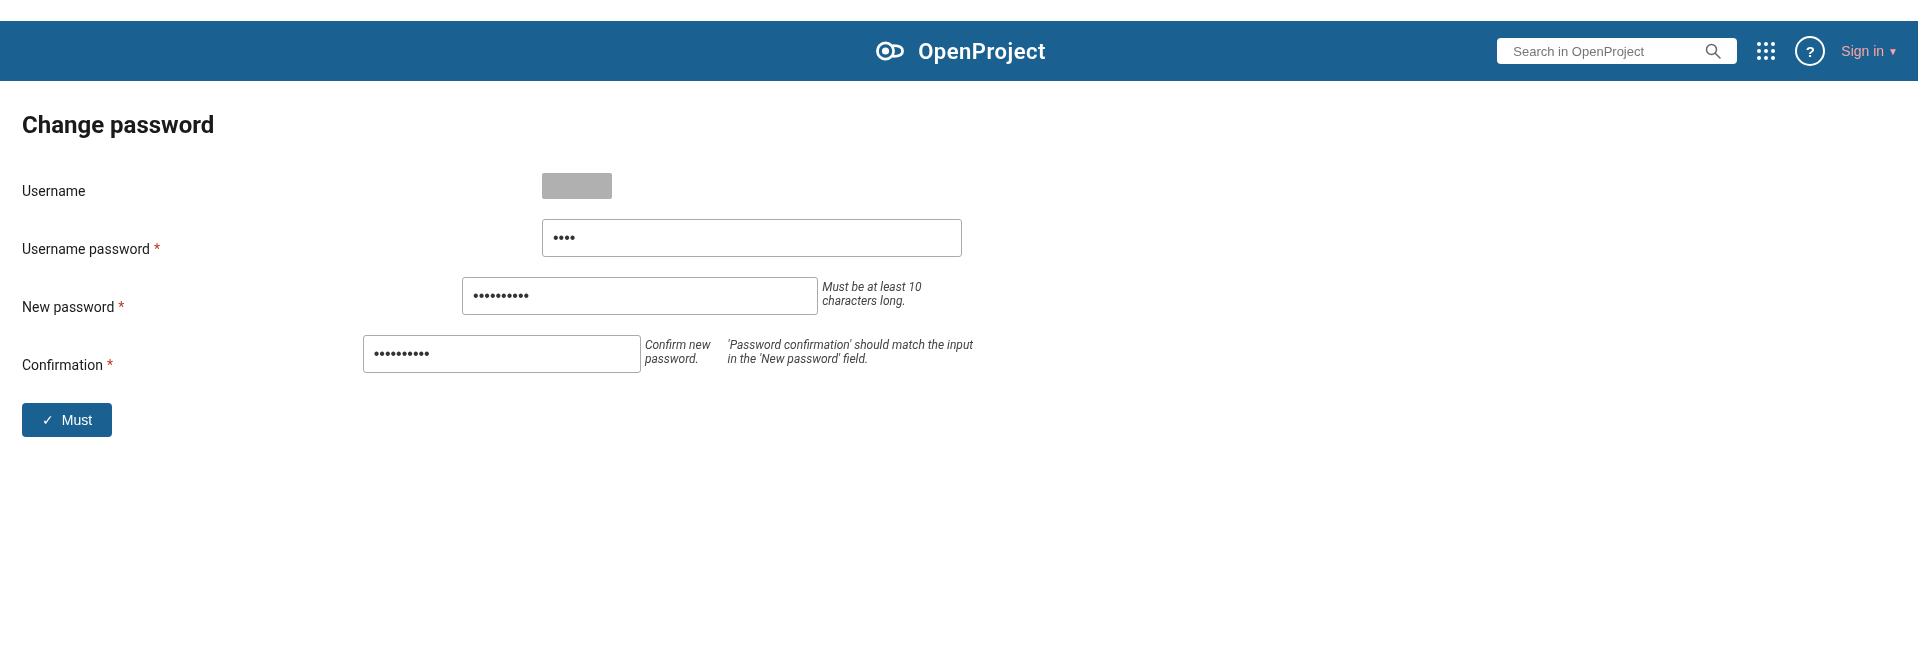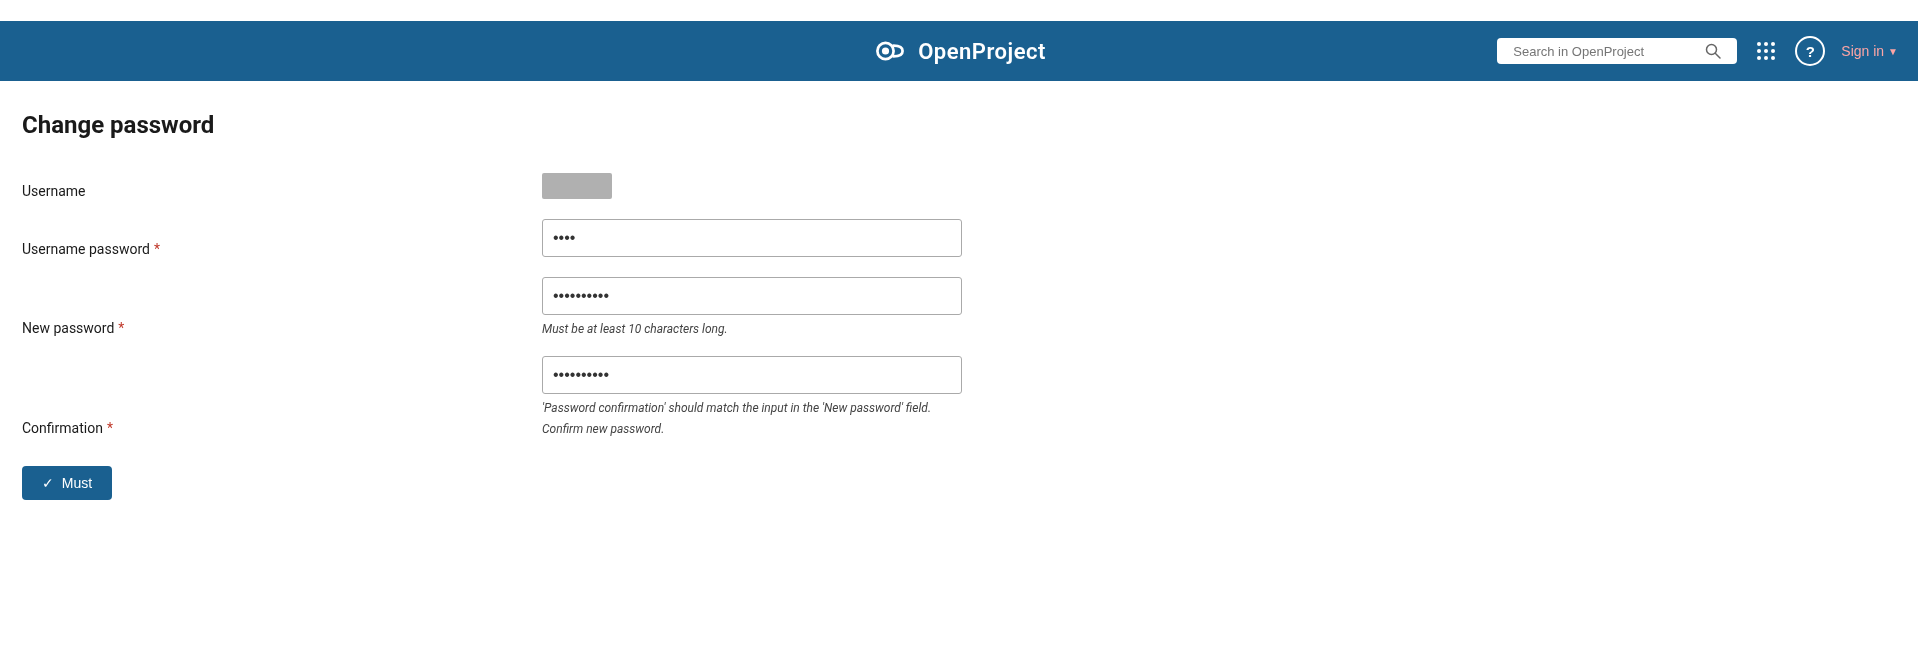--- a/index.html
+++ b/index.html
@@ -160,21 +160,21 @@
       gap: 4px;
     }
 
     .required-star {
       color: #c0392b;
       font-size: 14px;
     }
 
     .form-field-col {
       display: flex;
-      flex-direction: column;
+      flex-direction: row;
       gap: 4px;
     }
 
     .username-placeholder {
       width: 70px;
       height: 26px;
       background: #b0b0b0;
       border-radius: 2px;
       margin-top: 4px;
     }
@@ -316,22 +316,22 @@
       </div>
     </div>
 
     <div class="form-row">
       <div class="form-label">
         <span>Confirmation</span>
         <span class="required-star">*</span>
       </div>
       <div class="form-field-col">
         <input class="form-input" type="password" value="1234567890" style="">
+        <span class="field-hint">Confirm new password.</span>
         <span class="field-hint">'Password confirmation' should match the input in the 'New password' field.</span>
-        <span class="field-hint">Confirm new password.</span>
       </div>
     </div>
 
     <div>
       <button class="save-button">
         <span class="checkmark">✓</span>
         <span>Must</span>
       </button>
     </div>
 

